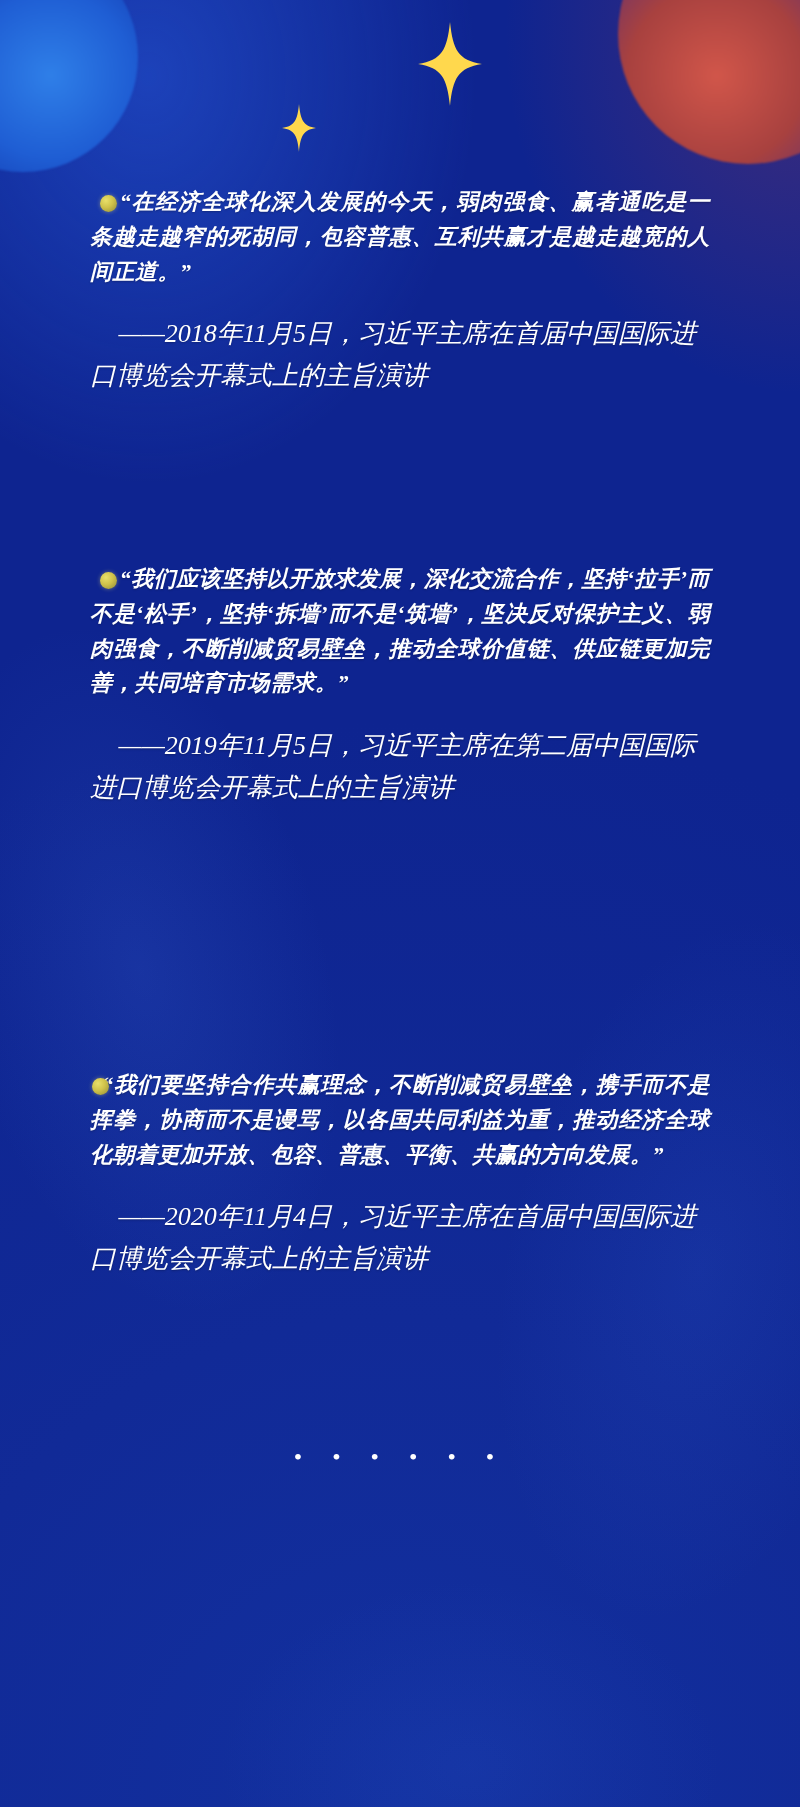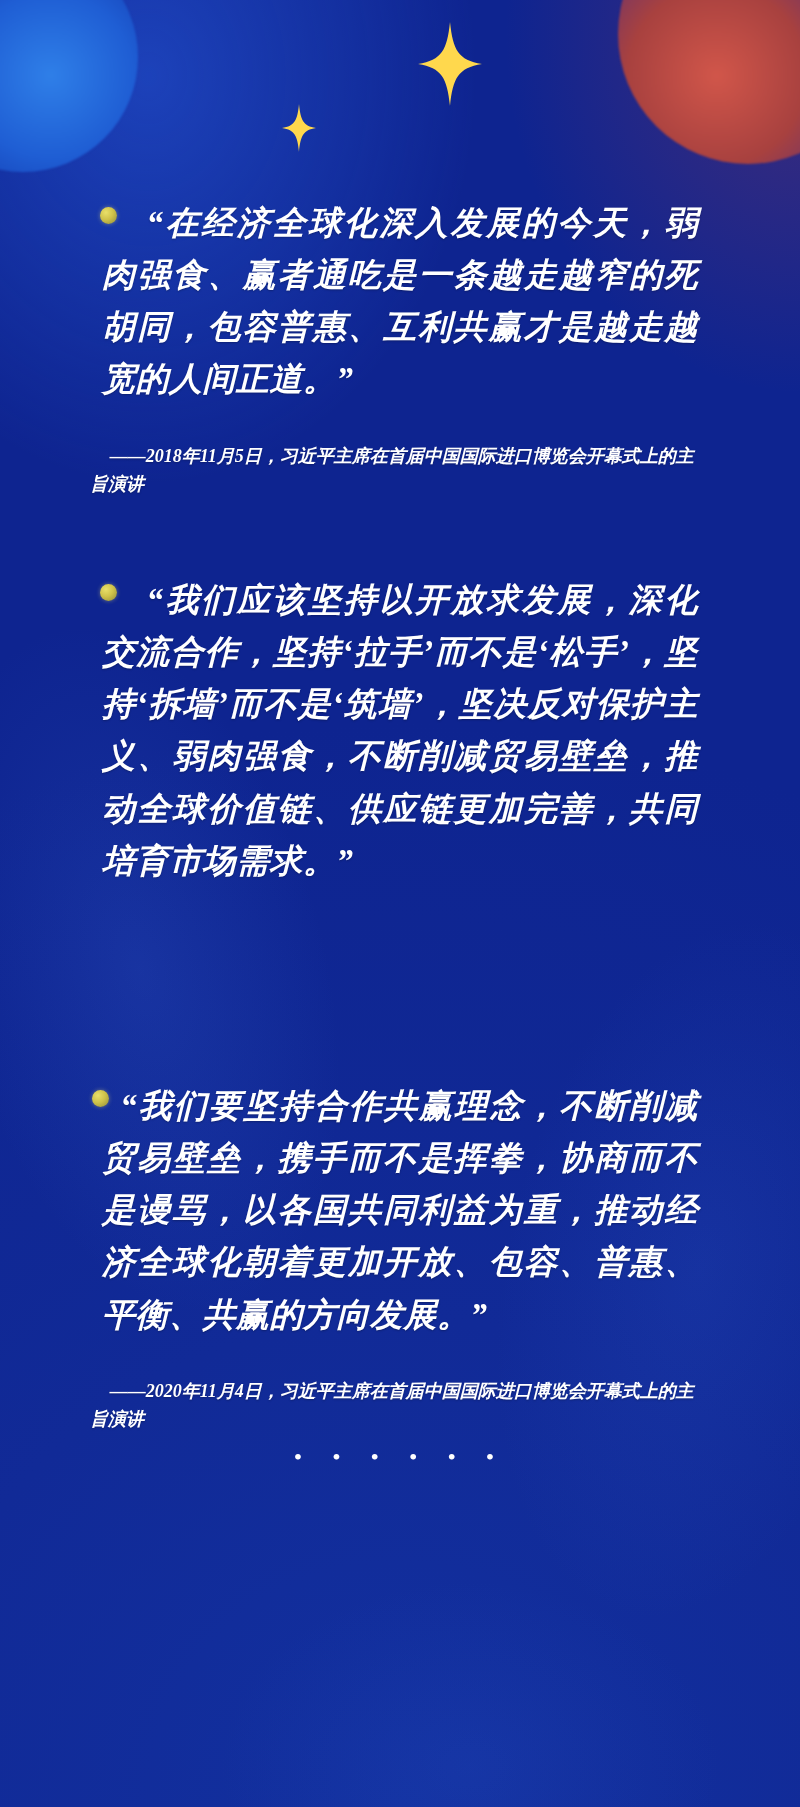--- a/index.html
+++ b/index.html
@@ -104,37 +104,37 @@
   .bullet {
     position: absolute;
     width: 17px;
     height: 17px;
     border-radius: 50%;
     background: radial-gradient(circle at 35% 32%, #e9e06a 0%, #cfc24a 45%, #8e8a3a 100%);
     box-shadow: 0 0 4px rgba(220,210,120,.45);
   }
   .quote {
     color: #ffffff;
-    font-size: 33px;
+    font-size: 22px;
     line-height: 1.58;
     letter-spacing: .5px;
     font-style: italic;
     font-weight: 600;
     text-shadow: 0 1px 2px rgba(0,0,0,.25);
-    margin: 12px;
+    margin: 0;
     text-align: justify;
     text-justify: inter-ideograph;
   }
   .attrib {
     color: #ffffff;
-    font-size: 18px;
+    font-size: 26px;
     line-height: 1.6;
     font-style: italic;
-    font-weight: 700;
-    margin: 36px 0 0 0;
+    font-weight: 400;
+    margin: 24px 0 0 0;
     text-shadow: 0 1px 2px rgba(0,0,0,.25);
     text-indent: 1.1em;
   }
   .dots {
     width: 620px;
     margin: 0 auto;
     text-align: center;
     color: #ffffff;
     font-size: 24px;
     letter-spacing: 12px;
@@ -187,20 +187,21 @@
       <p class="quote">“在经济全球化深入发展的今天，弱肉强食、赢者通吃是一条越走越窄的死胡同，包容普惠、互利共赢才是越走越宽的人间正道。”</p>
     </div>
     <p class="attrib">——2018年11月5日，习近平主席在首届中国国际进口博览会开幕式上的主旨演讲</p>
   </div>
 
   <div class="block" id="block-2">
     <div class="quote-row">
       <span class="bullet"></span>
       <p class="quote">“我们应该坚持以开放求发展，深化交流合作，坚持‘拉手’而不是‘松手’，坚持‘拆墙’而不是‘筑墙’，坚决反对保护主义、弱肉强食，不断削减贸易壁垒，推动全球价值链、供应链更加完善，共同培育市场需求。”</p>
     </div>
+    <p class="attrib">——2019年11月5日，习近平主席在第二届中国国际进口博览会开幕式上的主旨演讲</p>
   </div>
 
   <div class="block" id="block-3">
     <div class="quote-row">
       <span class="bullet"></span>
       <p class="quote">“我们要坚持合作共赢理念，不断削减贸易壁垒，携手而不是挥拳，协商而不是谩骂，以各国共同利益为重，推动经济全球化朝着更加开放、包容、普惠、平衡、共赢的方向发展。”</p>
     </div>
     <p class="attrib">——2020年11月4日，习近平主席在首届中国国际进口博览会开幕式上的主旨演讲</p>
   </div>
 

